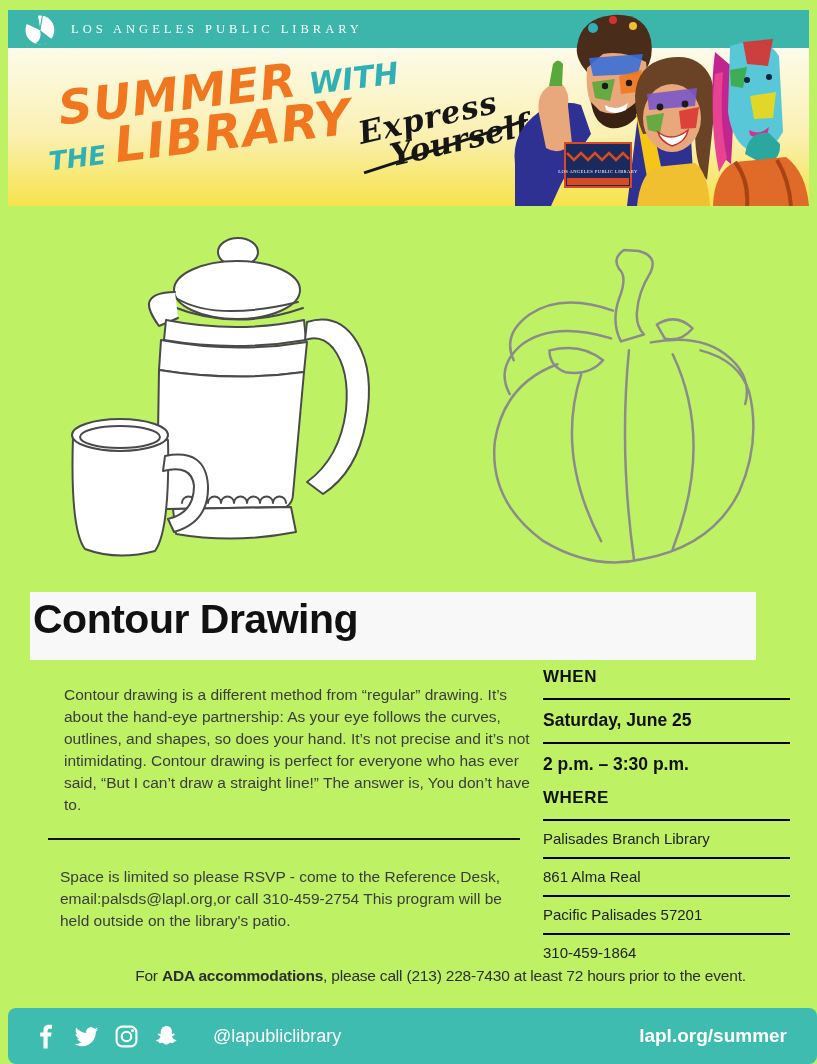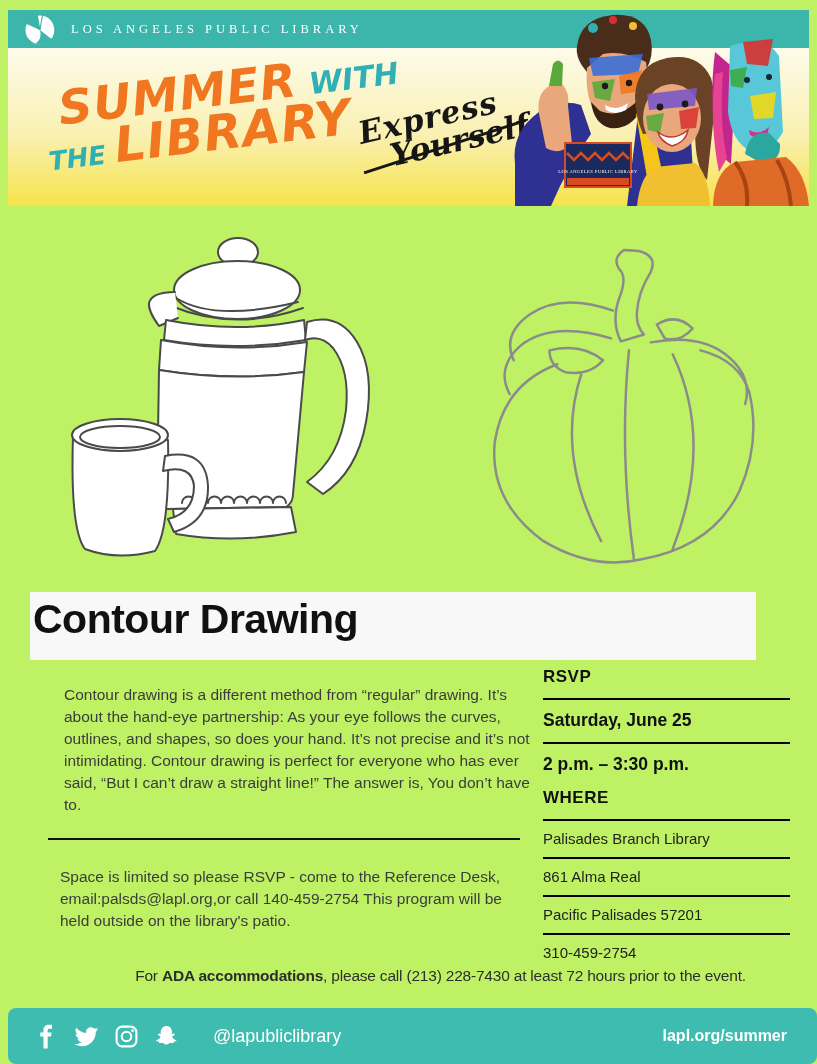--- a/index.html
+++ b/index.html
@@ -55,21 +55,21 @@
 
   
   .ada{position:absolute;left:0;top:967px;width:817px;text-align:center;font-size:15.5px;
        color:#2e2e2e;letter-spacing:-.2px;padding-left:32px;}
   .ada b{font-weight:bold;}
   .footer{position:absolute;left:8px;top:1008px;width:809px;height:56px;
           background:var(--footer-teal,#3FBCB0);display:flex;align-items:center;border-radius:8px;}
   .social{display:flex;align-items:center;gap:15px;margin-left:26px;}
   .social .sicon{width:25px;height:25px;display:block;cursor:pointer;}
   .handle{color:#fff;font-size:18px;margin-left:34px;}
-  .site{color:#fff;font-size:16px;font-weight:bold;margin-left:auto;margin-right:30px;}
+  .site{color:#fff;font-size:19px;font-weight:bold;margin-left:auto;margin-right:30px;}
 </style>
 </head>
 <body>
 
 <div class="page">
 
   <div class="topbar">
     <svg class="logo" viewBox="0 0 40 40">
       <circle cx="21" cy="21" r="16" fill="#ffffff"></circle>
       <path d="M21 21 L5 14 Q9 6 18 4 Z" fill="#3CB5AA"></path>
@@ -186,37 +186,37 @@
     <path d="M212 112 Q254 200 212 308"></path>
     <path d="M168 108 Q158 210 173 318"></path>
   </svg>
 
   <div class="titleband">
     <div class="title">Contour Drawing</div>
   </div>
 
   <p class="desc">Contour drawing is a different method from “regular” drawing. It’s about the hand-eye partnership: As your eye follows the curves, outlines, and shapes, so does your hand. It’s not precise and it’s not intimidating. Contour drawing is perfect for everyone who has ever said, “But I can’t draw a straight line!” The answer is, You don’t have to.</p>
   <div class="rsvp-rule"></div>
-  <p class="rsvp">Space is limited so please RSVP - come to the Reference Desk, email:palsds@lapl.org,or call 140-459-2754  This program will be held outside on the library's patio.</p>
+  <p class="rsvp">Space is limited so please RSVP - come to the Reference Desk, email:palsds@lapl.org,or call 310-459-2754  This program will be held outside on the library's patio.</p>
 
   <div class="sidebar">
-    <div class="sb-label">RSVP</div>
+    <div class="sb-label">WHEN</div>
     <div class="sb-rule"></div>
     <div class="sb-strong">Saturday, June 25</div>
     <div class="sb-rule"></div>
     <div class="sb-strong">2 p.m. – 3:30 p.m.</div>
     <div class="sb-label">WHERE</div>
     <div class="sb-rule"></div>
     <div class="sb-plain">Palisades Branch Library</div>
     <div class="sb-rule"></div>
     <div class="sb-plain">861 Alma Real</div>
     <div class="sb-rule"></div>
     <div class="sb-plain">Pacific Palisades 57201</div>
     <div class="sb-rule"></div>
-    <div class="sb-plain">310-459-2754</div>
+    <div class="sb-plain">310-459-1864</div>
   </div>
 
   <div class="ada">
     <span>For </span><b>ADA accommodations</b><span>, please call (213) 228-7430 at least 72 hours prior to the event.</span>
   </div>
 
   <div class="footer">
     <div class="social">
       <svg class="sicon" viewBox="0 0 24 24">
         <path fill="#fff" d="M14.5 4.5h2.8V.6h-3.3c-2.9 0-4.9 2.1-4.9 5v2.6H6v3.9h3.1v11.3h4V12.1h3.2l.6-3.9h-3.8V6c0-.9.5-1.5 1.4-1.5z"></path>

